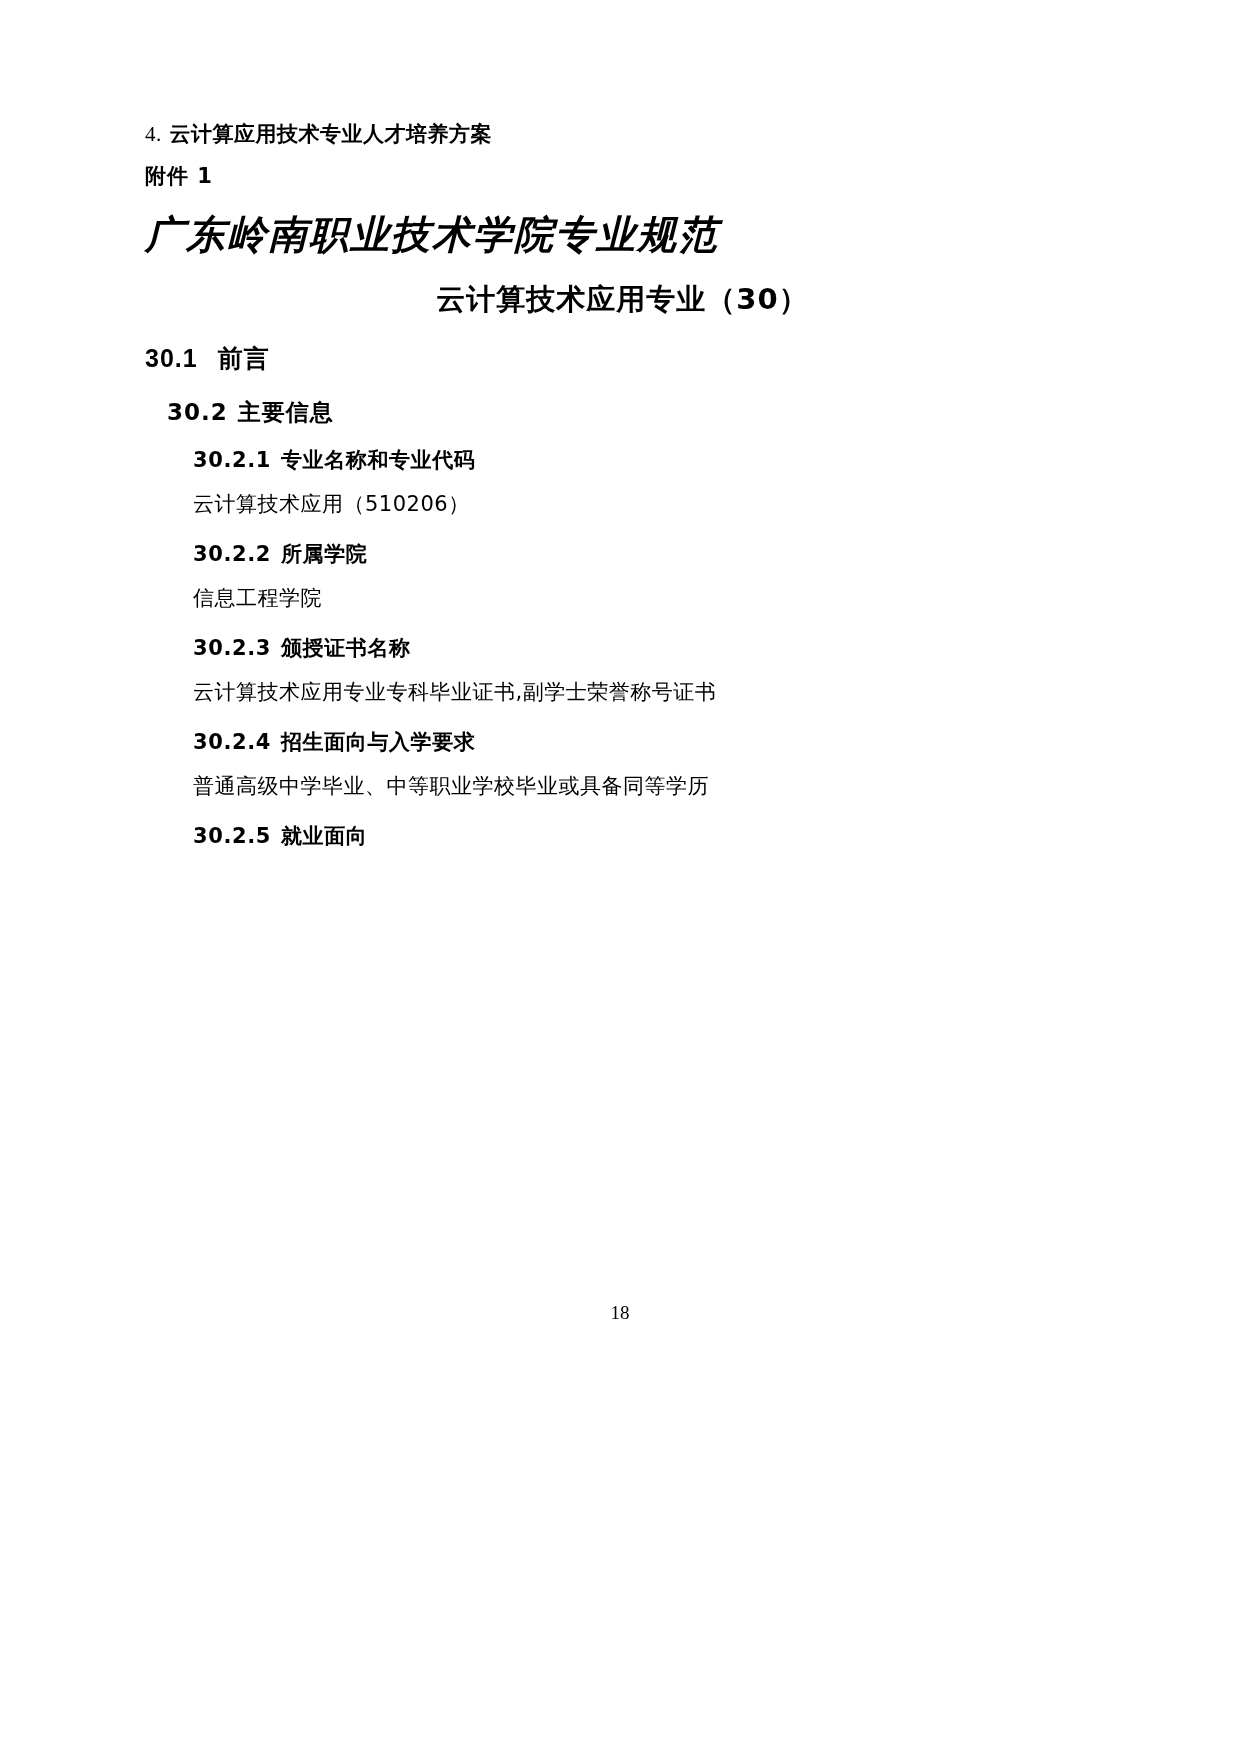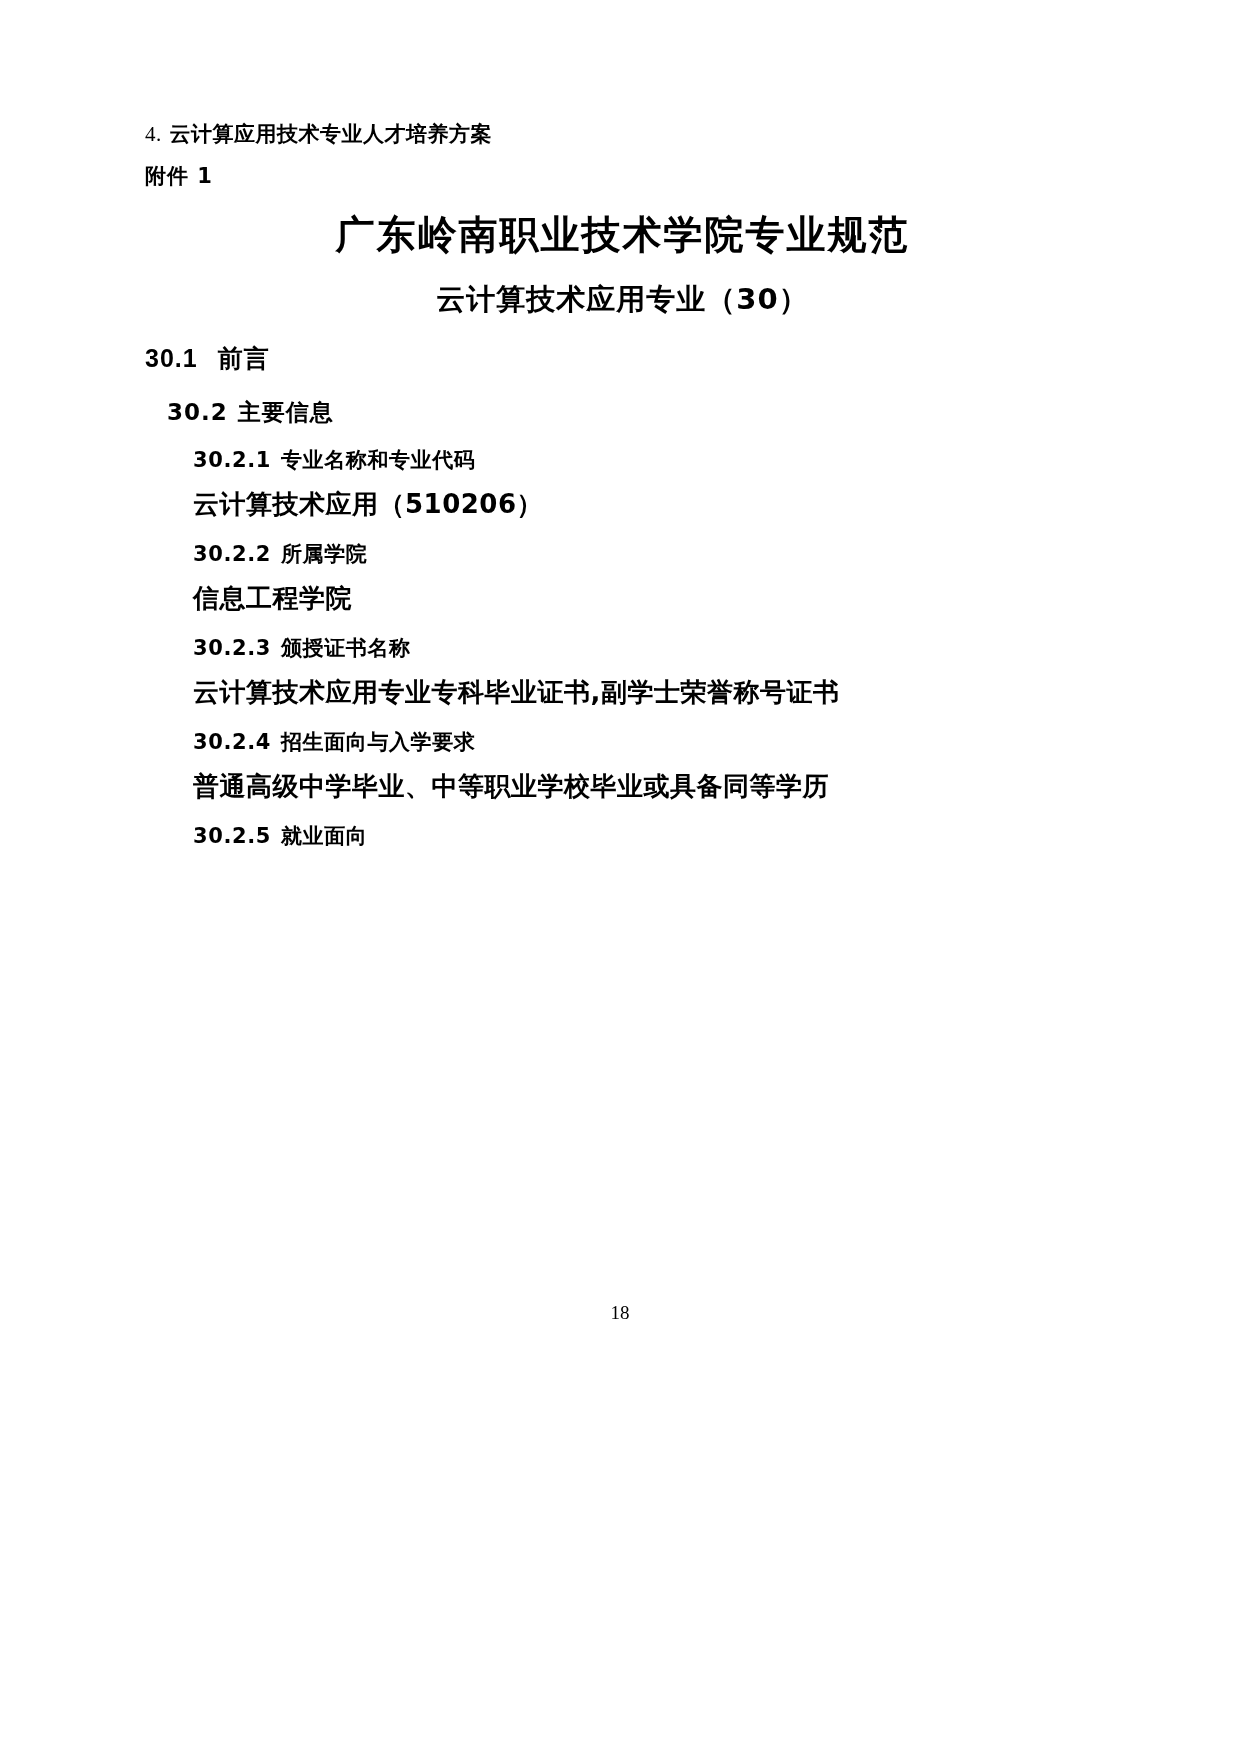--- a/index.html
+++ b/index.html
@@ -32,25 +32,25 @@
     font-family: "Liberation Serif", serif;
     font-size: 21px;
   }
   .attachment {
     font-size: 21px;
     font-weight: bold;
     margin: 0 0 18px 0;
     letter-spacing: 1px;
   }
   .doc-title {
-    text-align: center;
     font-size: 39px;
     font-weight: bold;
     letter-spacing: 2px;
     margin: 18px 0 18px 0;
+    font-style: italic;
   }
   .doc-subtitle {
     text-align: center;
     font-size: 29px;
     font-weight: bold;
     letter-spacing: 1px;
     margin: 12px 0 22px 0;
   }
   h2.section {
     font-size: 25px;
@@ -86,25 +86,24 @@
   h4.subsub {
     font-size: 21px;
     font-weight: bold;
     margin: 18px 0 12px 48px;
     letter-spacing: 0.6px;
   }
   h4.subsub .sub-no {
     margin-right: 10px;
   }
   .body-text {
-    font-size: 26px;
+    font-size: 21px;
     margin: 0 0 6px 48px;
     line-height: 36px;
     letter-spacing: 0.5px;
-    font-weight: bold;
   }
   .page-number {
     position: absolute;
     left: 0;
     right: 0;
     bottom: 46px;
     text-align: center;
     font-family: "Liberation Serif", serif;
     font-size: 19px;
   }

